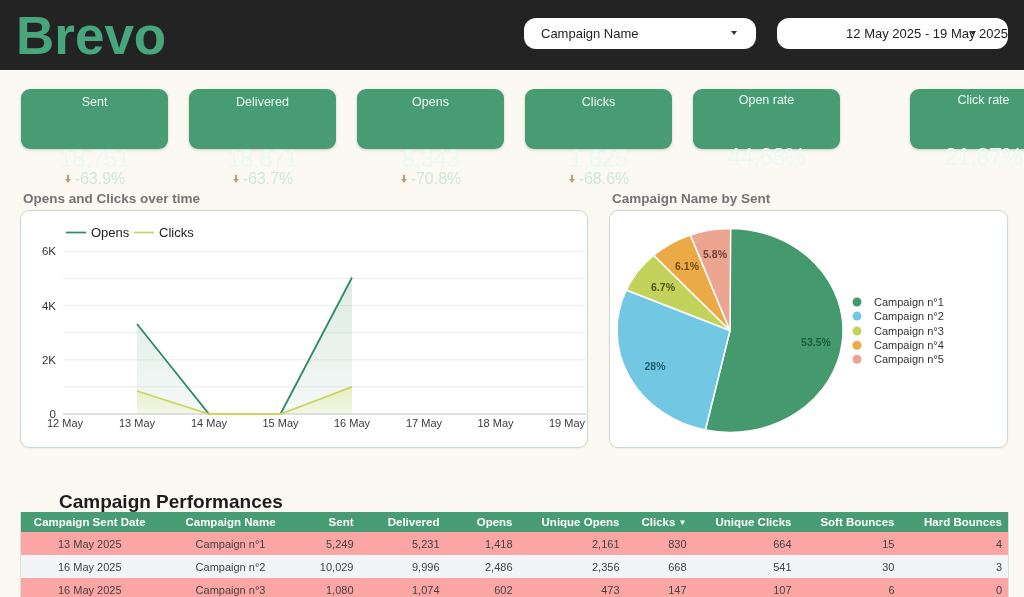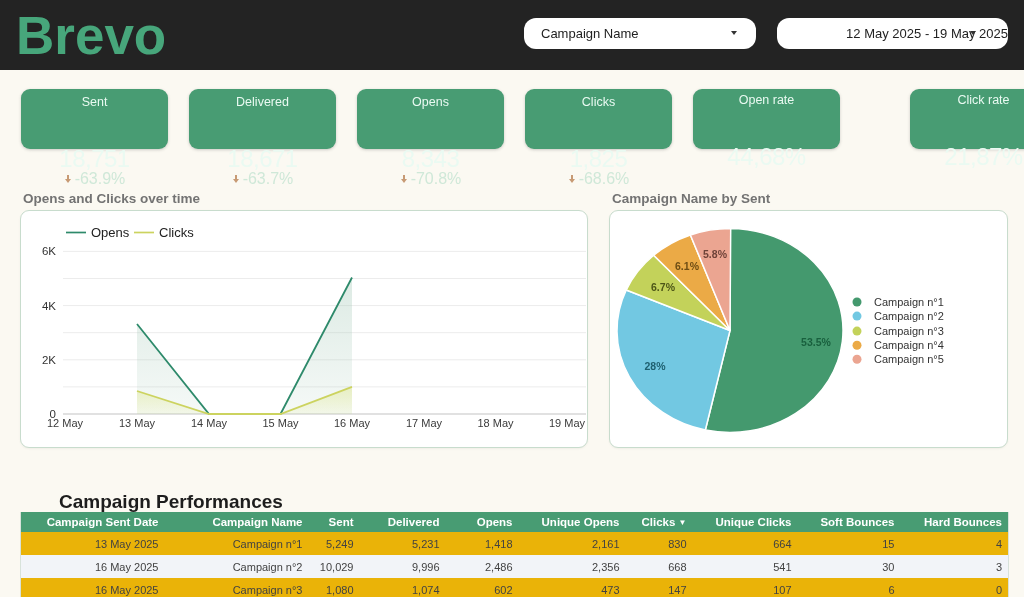--- a/index.html
+++ b/index.html
@@ -23,23 +23,23 @@
   .kpi .arr:before { content:""; position:absolute; left:3px; top:1px; width:2.5px; height:4px; background:#c79a74; }
   .kpi .arr:after { content:""; position:absolute; left:1px; top:4.5px; width:0; height:0; border-left:3.2px solid transparent; border-right:3.2px solid transparent; border-top:4.5px solid #c79a74; }
   .kpi.center .lbl { margin-top:4px; }
   .kpi.center .num { line-height:23px; }
   .sect { position:absolute; font-size:13.5px; font-weight:bold; color:#737373; }
   .card { position:absolute; top:210px; height:238px; background:#fff; border:1px solid #c8dccd; border-radius:9px; box-shadow:0 1px 2px rgba(120,120,120,0.08); }
   .tbltitle { position:absolute; left:24px; top:491px; font-size:19px; font-weight:bold; color:#1d1d1d;margin-left:35px; }
   table.perf { position:absolute; left:20px; top:512px; width:988px; border-collapse:collapse; table-layout:fixed; font-size:11px; color:#424242; border-left:1px solid #d8e2da; border-right:1px solid #d8e2da; }
   table.perf th { background:#489c73; color:#fff; font-size:11.5px; font-weight:bold; height:20px; }
   table.perf td { height:23px; }
-  table.perf .l { text-align:right; padding-left:0; }
+  table.perf .l { text-align:center; padding-left:0; }
   table.perf .r { text-align:right; padding-right:6px; }
-  table.perf tr td { background:#eab308; }
+  table.perf tr td { background:#fca5a5; }
   table.perf tr.alt td { background:#f2f4f8; }
 </style>
 </head>
 <body>
   <div class="hdr">
     <div class="logo">Brevo</div>
     <div class="sel sel1">
       <span>Campaign Name</span>
       <i class="caret"></i>
     </div>

